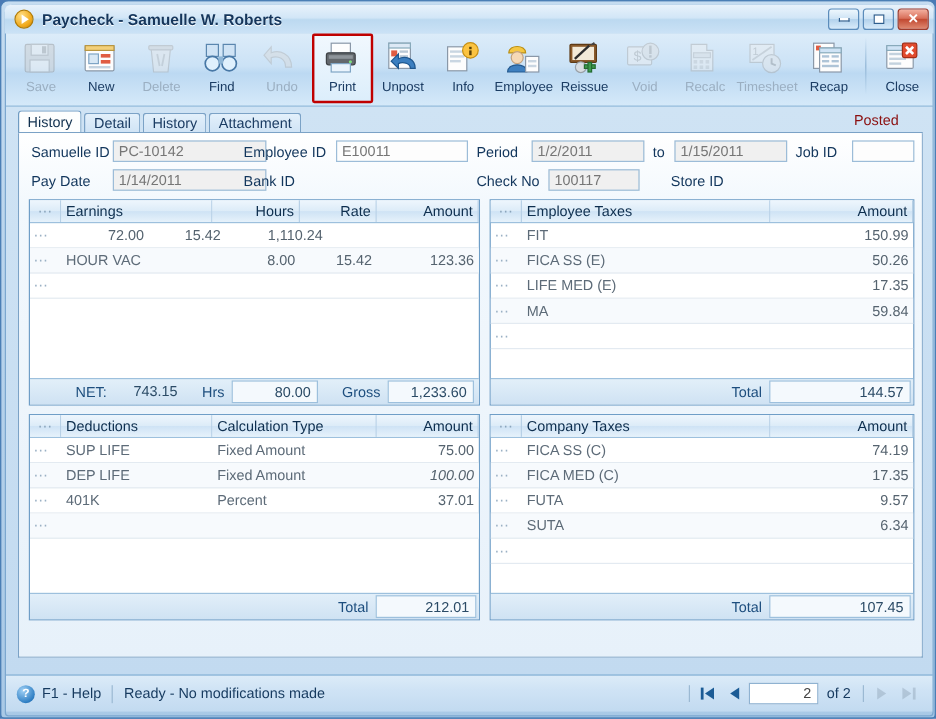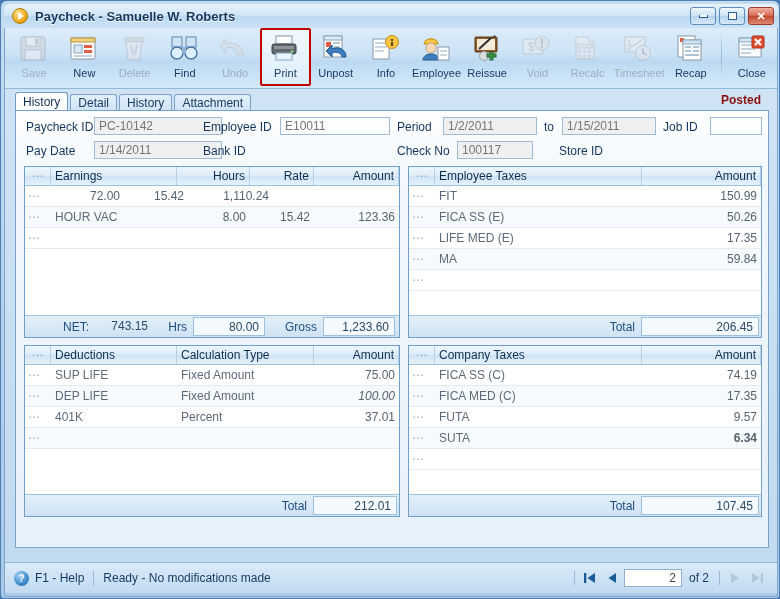--- a/index.html
+++ b/index.html
@@ -74,21 +74,21 @@
 
   
   #tabs{ position:absolute; left:10px; top:3px; height:19px; display:flex; align-items:flex-end;}
   .tab{ height:17px; padding:0 7px; font-size:12px; color:#1b3c63;
     border:1px solid #7ba2c6; border-bottom:none; border-radius:3px 3px 0 0;
     background:linear-gradient(180deg,#e3f0fb,#cfe3f5);
     display:flex;align-items:center; margin-right:2px;}
   .tab.active{ height:19px; background:#fdfefe; font-weight:normal;
     border-color:#6f9bc2; color:#10304f;}
   #tabline{ position:absolute; left:10px; top:21px; width:754px; height:1px; background:#7ba2c6;}
-  #posted{ position:absolute; right:16px; top:4px; font-size:12px; font-weight:bold;
+  #posted{ position:absolute; right:28px; top:4px; font-size:12px; font-weight:normal;
     color:#8b0f0f;padding-left:40px; }
 
   
   #formpanel{ position:absolute; left:10px; top:22px; width:754px; height:437px;
      background:#ffffff; border:1px solid #7ba2c6; border-top:none;}
   #formbg{ position:absolute; inset:0;
      background:linear-gradient(180deg,#ffffff 0%,#f2f8fd 14%,#e7f1fa 100%); }
 
   
   .flabel{ position:absolute; font-size:12px; color:#12365c; white-space:nowrap;}
@@ -332,21 +332,21 @@
         <div class="tab">Detail</div>
         <div class="tab">History</div>
         <div class="tab">Attachment</div>
       </div>
     <div id="tabline"></div>
     <div id="posted">Posted</div>
 
     <div id="formpanel">
       <div id="formbg"></div>
 
-      <div class="flabel" style="left:10px;  top:9px;">Paycheck ID</div>
+      <div class="flabel" style="left:10px;  top:9px;">Samuelle ID</div>
       <div class="fbox" style="left:78px;  top:6px; width:128px;">PC-10142</div>
       <div class="flabel" style="left:187px; top:9px;">Employee ID</div>
       <div class="fbox white" style="left:264px; top:6px; width:110px;">E10011</div>
       <div class="flabel" style="left:381px; top:9px;">Period</div>
       <div class="fbox" style="left:427px; top:6px; width:94px;">1/2/2011</div>
       <div class="flabel" style="left:528px; top:9px;">to</div>
       <div class="fbox" style="left:546px; top:6px; width:94px;">1/15/2011</div>
       <div class="flabel" style="left:647px; top:9px;">Job ID</div>
       <div class="fbox white" style="left:694px; top:6px; width:52px;"></div>
 
@@ -424,21 +424,21 @@
               <div class="gcell num" style="width: 119px;">59.84</div>
             </div>
             <div class="grow">
               <div class="gcell dots" style="width: 26px;">⋯</div>
               <div class="gcell" style="width: 207px;"></div>
               <div class="gcell num" style="width: 119px;"></div>
             </div>
           </div>
           <div class="gfoot">
             <div class="flbl" style="width: 232px;">Total</div>
-            <div class="fval box" style="width: 118px;">206.45</div>
+            <div class="fval box" style="width: 118px;">144.57</div>
           </div>
         </div>
       <div class="grid" id="grid-deduct" style="left:8px;   top:234px; width:376px; height:172px;">
           <div class="gheadrow">
             <div class="ghcell dots" style="width: 26px;">⋯</div>
             <div class="ghcell" style="width: 126px;">Deductions</div>
             <div class="ghcell" style="width: 137px;">Calculation Type</div>
             <div class="ghcell num" style="width: 85px;">Amount</div>
           </div>
           <div class="growsarea">
@@ -490,21 +490,21 @@
               <div class="gcell num" style="width: 119px;">17.35</div>
             </div>
             <div class="grow">
               <div class="gcell dots" style="width: 26px;">⋯</div>
               <div class="gcell" style="width: 207px;">FUTA</div>
               <div class="gcell num" style="width: 119px;">9.57</div>
             </div>
             <div class="grow alt">
               <div class="gcell dots" style="width: 26px;">⋯</div>
               <div class="gcell" style="width: 207px;">SUTA</div>
-              <div class="gcell num" style="width: 119px; font-weight: bold;">6.34</div>
+              <div class="gcell num" style="width: 119px;">6.34</div>
             </div>
             <div class="grow">
               <div class="gcell dots" style="width: 26px;">⋯</div>
               <div class="gcell" style="width: 207px;"></div>
               <div class="gcell num" style="width: 119px;"></div>
             </div>
           </div>
           <div class="gfoot">
             <div class="flbl" style="width: 232px;">Total</div>
             <div class="fval box" style="width: 118px;">107.45</div>

